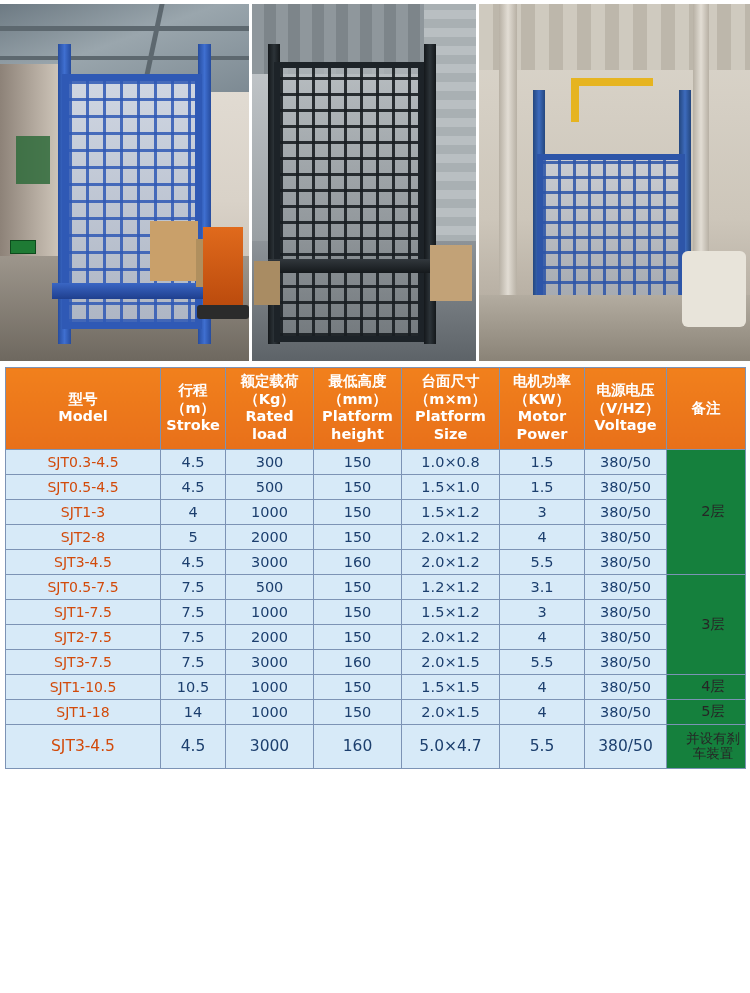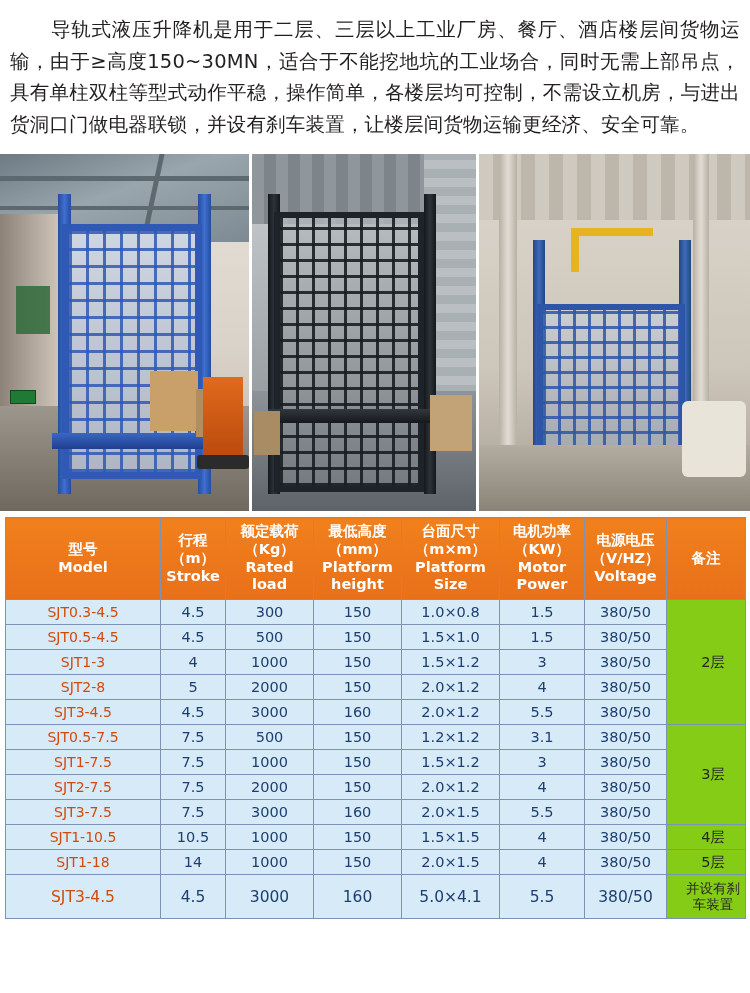--- a/index.html
+++ b/index.html
@@ -172,36 +172,33 @@
   thead th .sub { display:block; font-weight:bold; }
   tbody td {
     background:#d7eaf8;
     color:#1c3f6e;
     font-size:14.5px;
     height:25px;
     padding:1px 2px;
   }
   tbody td.model { color:#d24a0a; font-size:14px; }
   tbody td.note {
-    background:#84cc16;
+    background:#15803d;
     color:#262626;
     font-size:14.5px;
     padding-left:16px;
   }
   tbody tr.tall td { height:44px; font-size:15.5px; }
   tbody td.note.small { font-size:13.5px; line-height:1.15; }
 </style>
 </head>
 <body>
 
 <div class="page">
 
-  <div class="intro">
-    <p>导轨式液压升降机是用于二层、三层以上工业厂房、餐厅、酒店楼层间货物运输，由于≥高度150~30MN，适合于不能挖地坑的工业场合，同时无需上部吊点，具有单柱双柱等型式动作平稳，操作简单，各楼层均可控制，不需设立机房，与进出货洞口门做电器联锁，并设有刹车装置，让楼层间货物运输更经济、安全可靠。</p>
-  </div>
 
   <div class="photos">
 
     <div class="photo photo-1">
       <div class="p1-bg"></div>
       <div class="p1-ceiling"></div>
       <div class="p1-beam" style="left:0;top:22px;width:100%;height:5px;"></div>
       <div class="p1-beam" style="left:0;top:52px;width:100%;height:4px;"></div>
       <div class="p1-beam" style="left:150px;top:0;width:5px;height:90px;transform:skewX(-12deg);"></div>
       <div class="p1-wall-left"></div>
@@ -412,21 +409,21 @@
           <td>4</td>
           <td>380/50</td>
           <td class="note">5层</td>
         </tr>
 
         <tr class="tall">
           <td class="model">SJT3-4.5</td>
           <td>4.5</td>
           <td>3000</td>
           <td>160</td>
-          <td>5.0×4.1</td>
+          <td>5.0×4.7</td>
           <td>5.5</td>
           <td>380/50</td>
           <td class="note small">并设有刹车装置</td>
         </tr>
 
       </tbody>
     </table>
   </div>
 </div>
 

